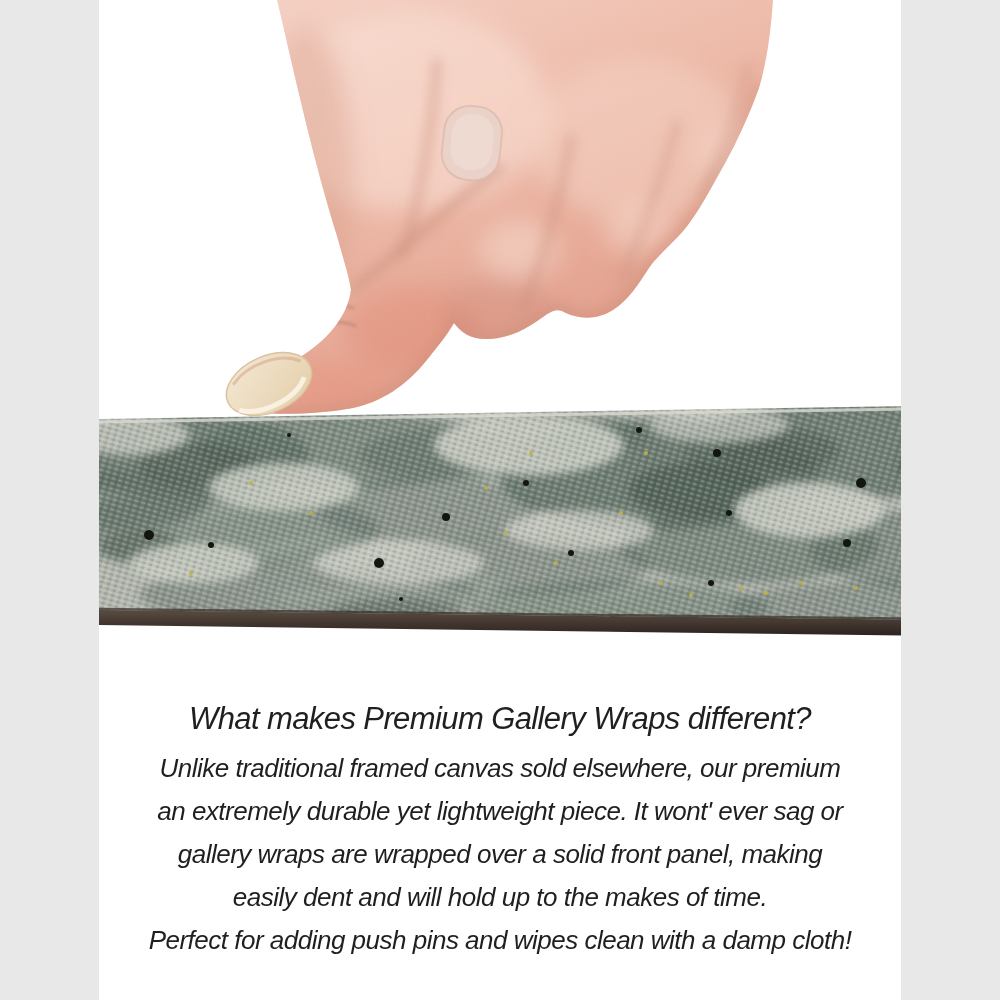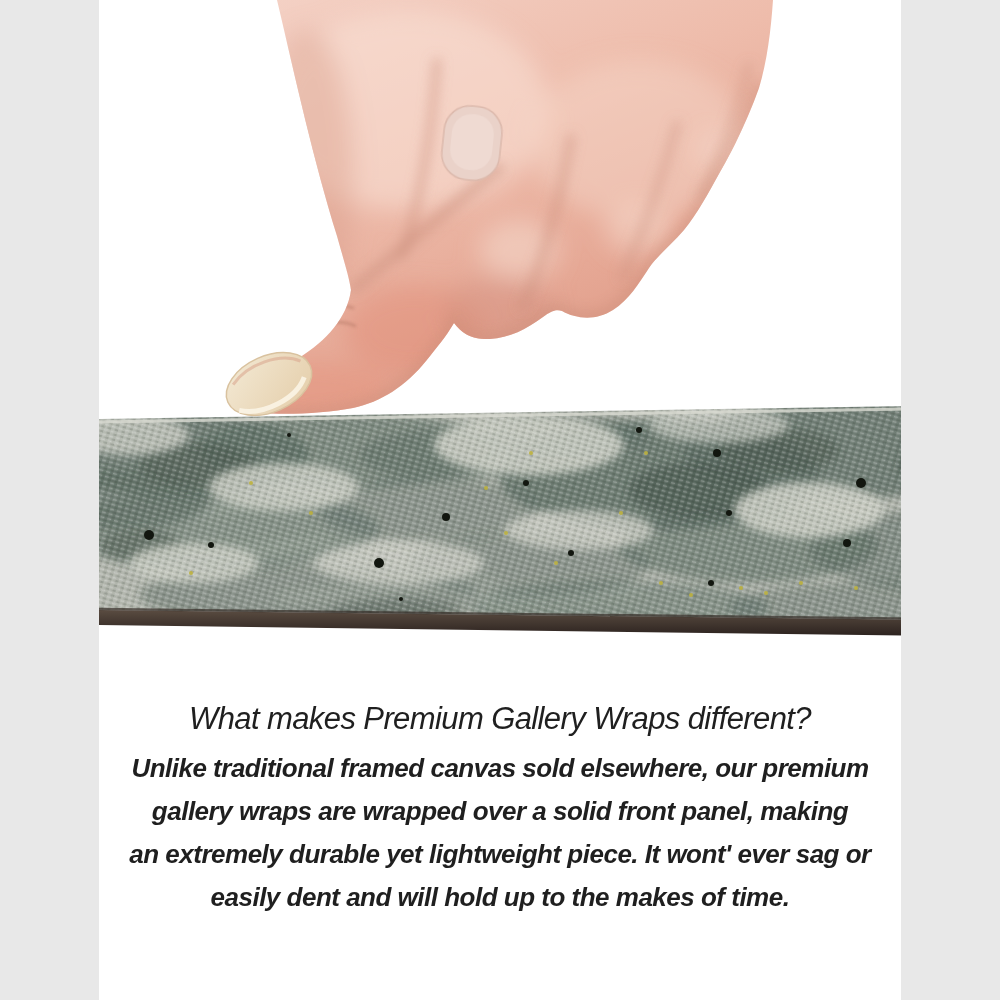--- a/index.html
+++ b/index.html
@@ -25,21 +25,21 @@
   .photo.strip{top:395px;}
   .copy{
     position:absolute;left:0;right:0;top:699px;
     text-align:center;color:var(--text-color);font-style:italic;
   }
   .copy .title{
     margin:0 0 8px 0;font-weight:400;font-size:31px;line-height:40px;
     letter-spacing:-0.6px;white-space:nowrap;
   }
   .copy .line{
-    margin:0;font-weight:700;font-size:26px;line-height:43px;
+    margin:0;font-weight:400;font-size:26px;line-height:43px;
     letter-spacing:-0.5px;white-space:nowrap;
   }
 </style>
 </head>
 <body>
 
 <div class="stage">
 
   <svg class="photo strip" width="1000" height="250" viewBox="0 0 1000 250">
     <defs>
@@ -254,17 +254,18 @@
     <g transform="rotate(-24 170 384)">
       <ellipse cx="170" cy="384" rx="45" ry="28" fill="url(#nailGrad)" stroke="#d9c29f" stroke-width="1.5"></ellipse>
       <path d="M132,396 A45 28 0 0 0 205 392" fill="none" stroke="#fbf6e8" stroke-width="5" opacity="0.85"></path>
       <path d="M137,370 A45 28 0 0 1 208 376" fill="none" stroke="#d8a48c" stroke-width="3" opacity="0.55"></path>
     </g>
   </svg>
 
   <div class="copy">
     <h2 class="title">What makes Premium Gallery Wraps different?</h2>
     <p class="line">Unlike traditional framed canvas sold elsewhere, our premium</p>
+    <p class="line">an extremely durable yet lightweight piece. It wont' ever sag or</p>
     <p class="line">gallery wraps are wrapped over a solid front panel, making</p>
-    <p class="line">an extremely durable yet lightweight piece. It wont' ever sag or</p>
     <p class="line">easily dent and will hold up to the makes of time.</p>
+    <p class="line">Perfect for adding push pins and wipes clean with a damp cloth!</p>
   </div>
 </div>
 
 </body></html>

